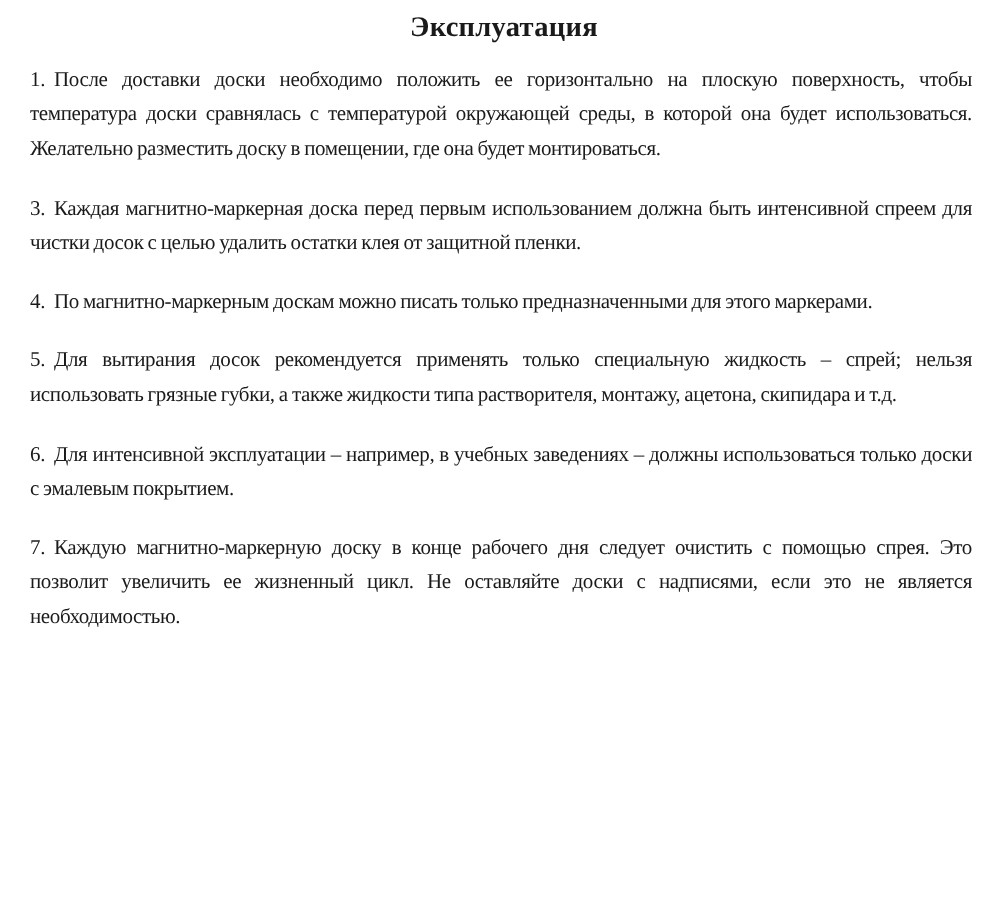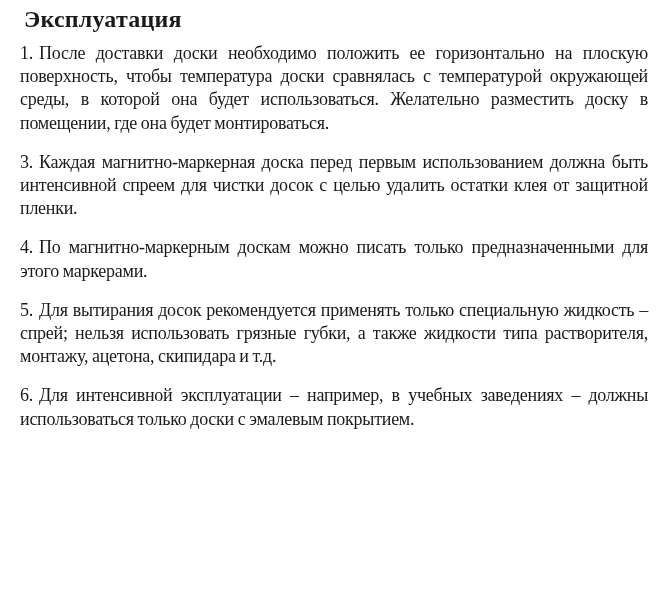--- a/index.html
+++ b/index.html
@@ -15,29 +15,30 @@
       font-family: "Liberation Serif", "DejaVu Serif", serif;
       color: #1a1a1a;
     }
     .page {
       position: absolute;
       left: 20px;
       top: 8px;
       width: 628px;
     }
     .title {
+      text-align: center;
       font-weight: bold;
-      font-size: 24px;
+      font-size: 19px;
       line-height: 22px;
       margin: 0 0 12px 0;
       letter-spacing: 0.2px;
       padding-left: 4px;
     }
     .para {
-      font-size: 18px;
+      font-size: 14px;
       line-height: 23.2px;
       text-align: justify;
       text-align-last: left;
       margin: 0 0 16px 0;
       letter-spacing: -0.25px;
       word-spacing: -0.5px;
     }
     .para .num {
       margin-right: 6px;
     }
@@ -52,13 +53,14 @@
 
 
   <p class="para"><span class="num">3.</span><span>Каждая магнитно-маркерная доска перед первым использованием должна быть интенсивной спреем для чистки досок с целью удалить остатки клея от защитной пленки.</span></p>
 
   <p class="para"><span class="num">4.</span><span>По магнитно-маркерным доскам можно писать только предназначенными для этого маркерами.</span></p>
 
   <p class="para"><span class="num">5.</span><span>Для вытирания досок рекомендуется применять только специальную жидкость – спрей; нельзя использовать грязные губки, а также жидкости типа растворителя, монтажу, ацетона, скипидара и т.д.</span></p>
 
   <p class="para"><span class="num">6.</span><span>Для интенсивной эксплуатации – например, в учебных заведениях – должны использоваться только доски с эмалевым покрытием.</span></p>
 
+  <p class="para"><span class="num">7.</span><span>Каждую магнитно-маркерную доску в конце рабочего дня следует очистить с помощью спрея. Это позволит увеличить ее жизненный цикл. Не оставляйте доски с надписями, если это не является необходимостью.</span></p>
 </div>
 
 </body></html>

